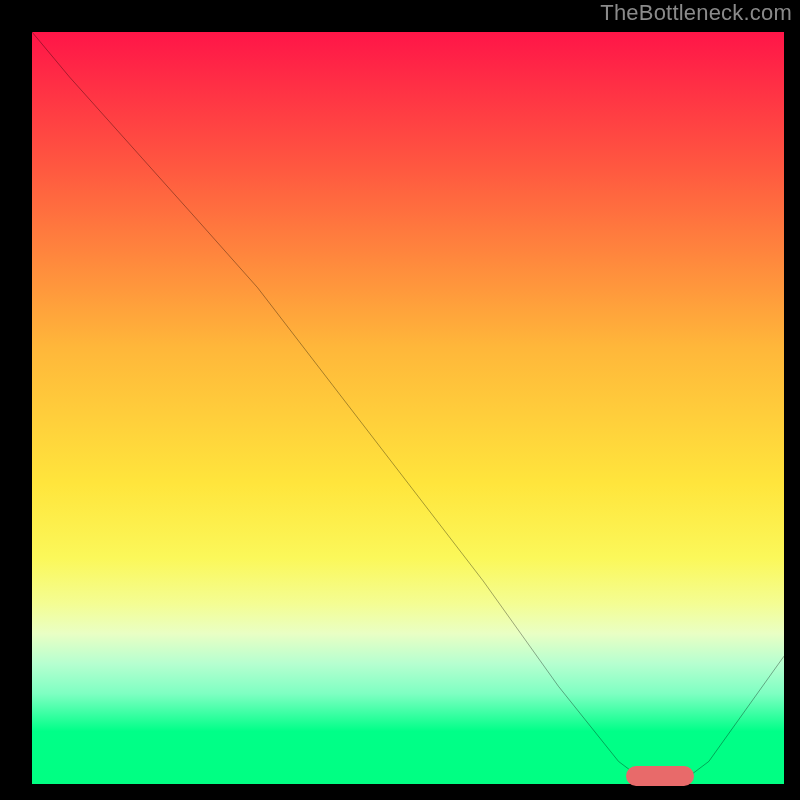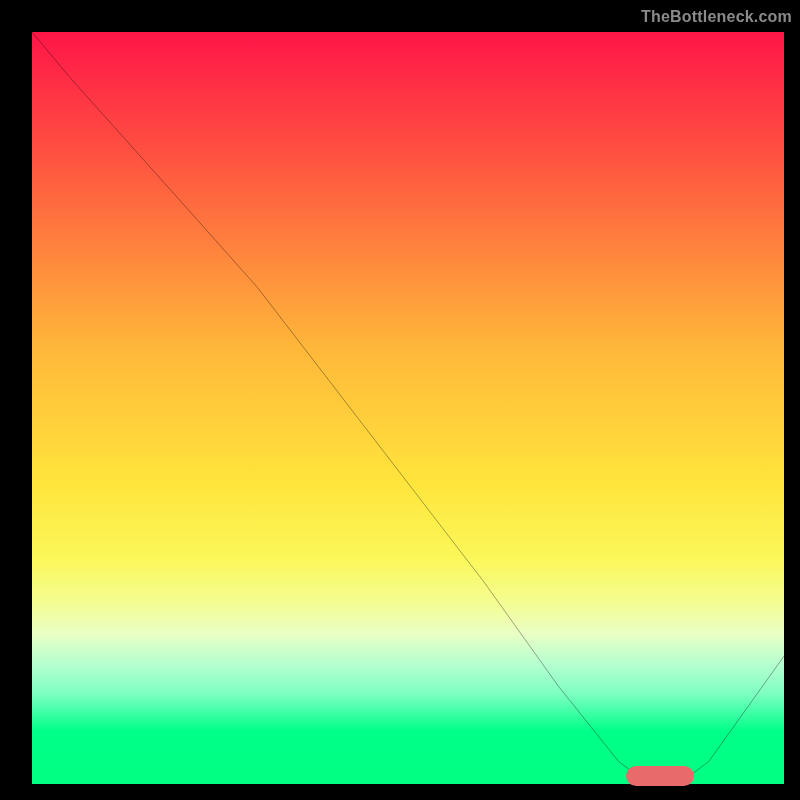--- a/index.html
+++ b/index.html
@@ -13,25 +13,25 @@
   }
   .chart-wrap {
     position: absolute;
     left: 0;
     top: 0;
     width: 800px;
     height: 800px;
   }
   .attribution {
     position: absolute;
-    top: 8px;
+    top: 0;
     right: 8px;
     color: #8a8a8a;
-    font-size: 16px;
-    font-weight: 700;
+    font-size: 22px;
+    font-weight: 400;
     letter-spacing: 0.2px;
     z-index: 3;
   }
   .plot {
     position: absolute;
     left: 32px;
     top: 32px;
     width: 752px;
     height: 752px;
     background:

